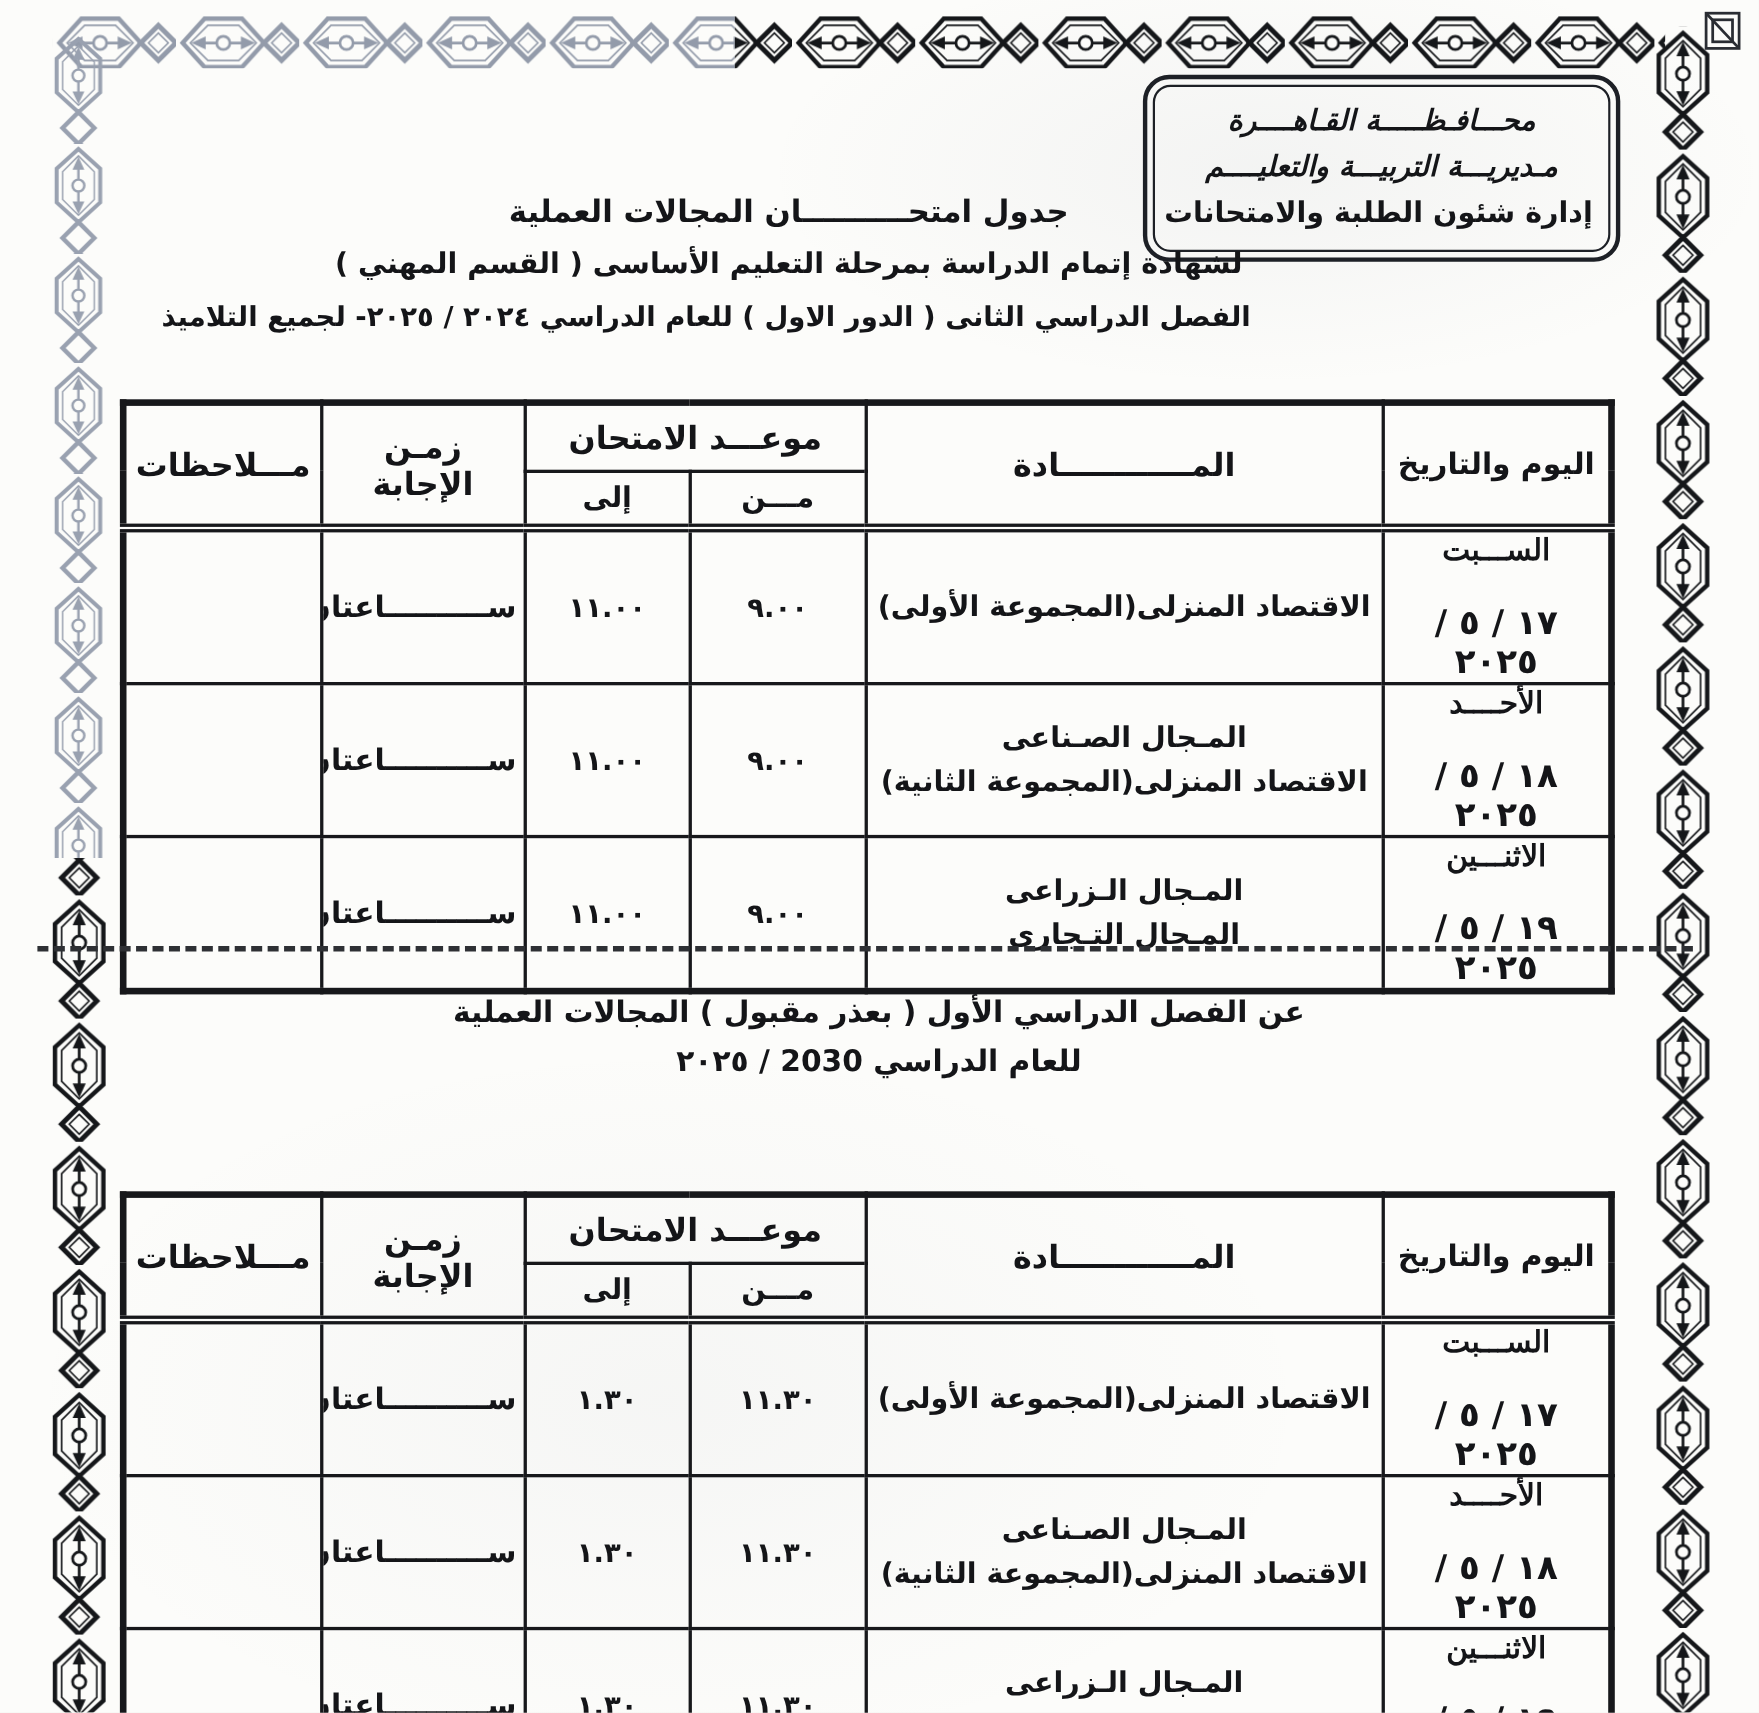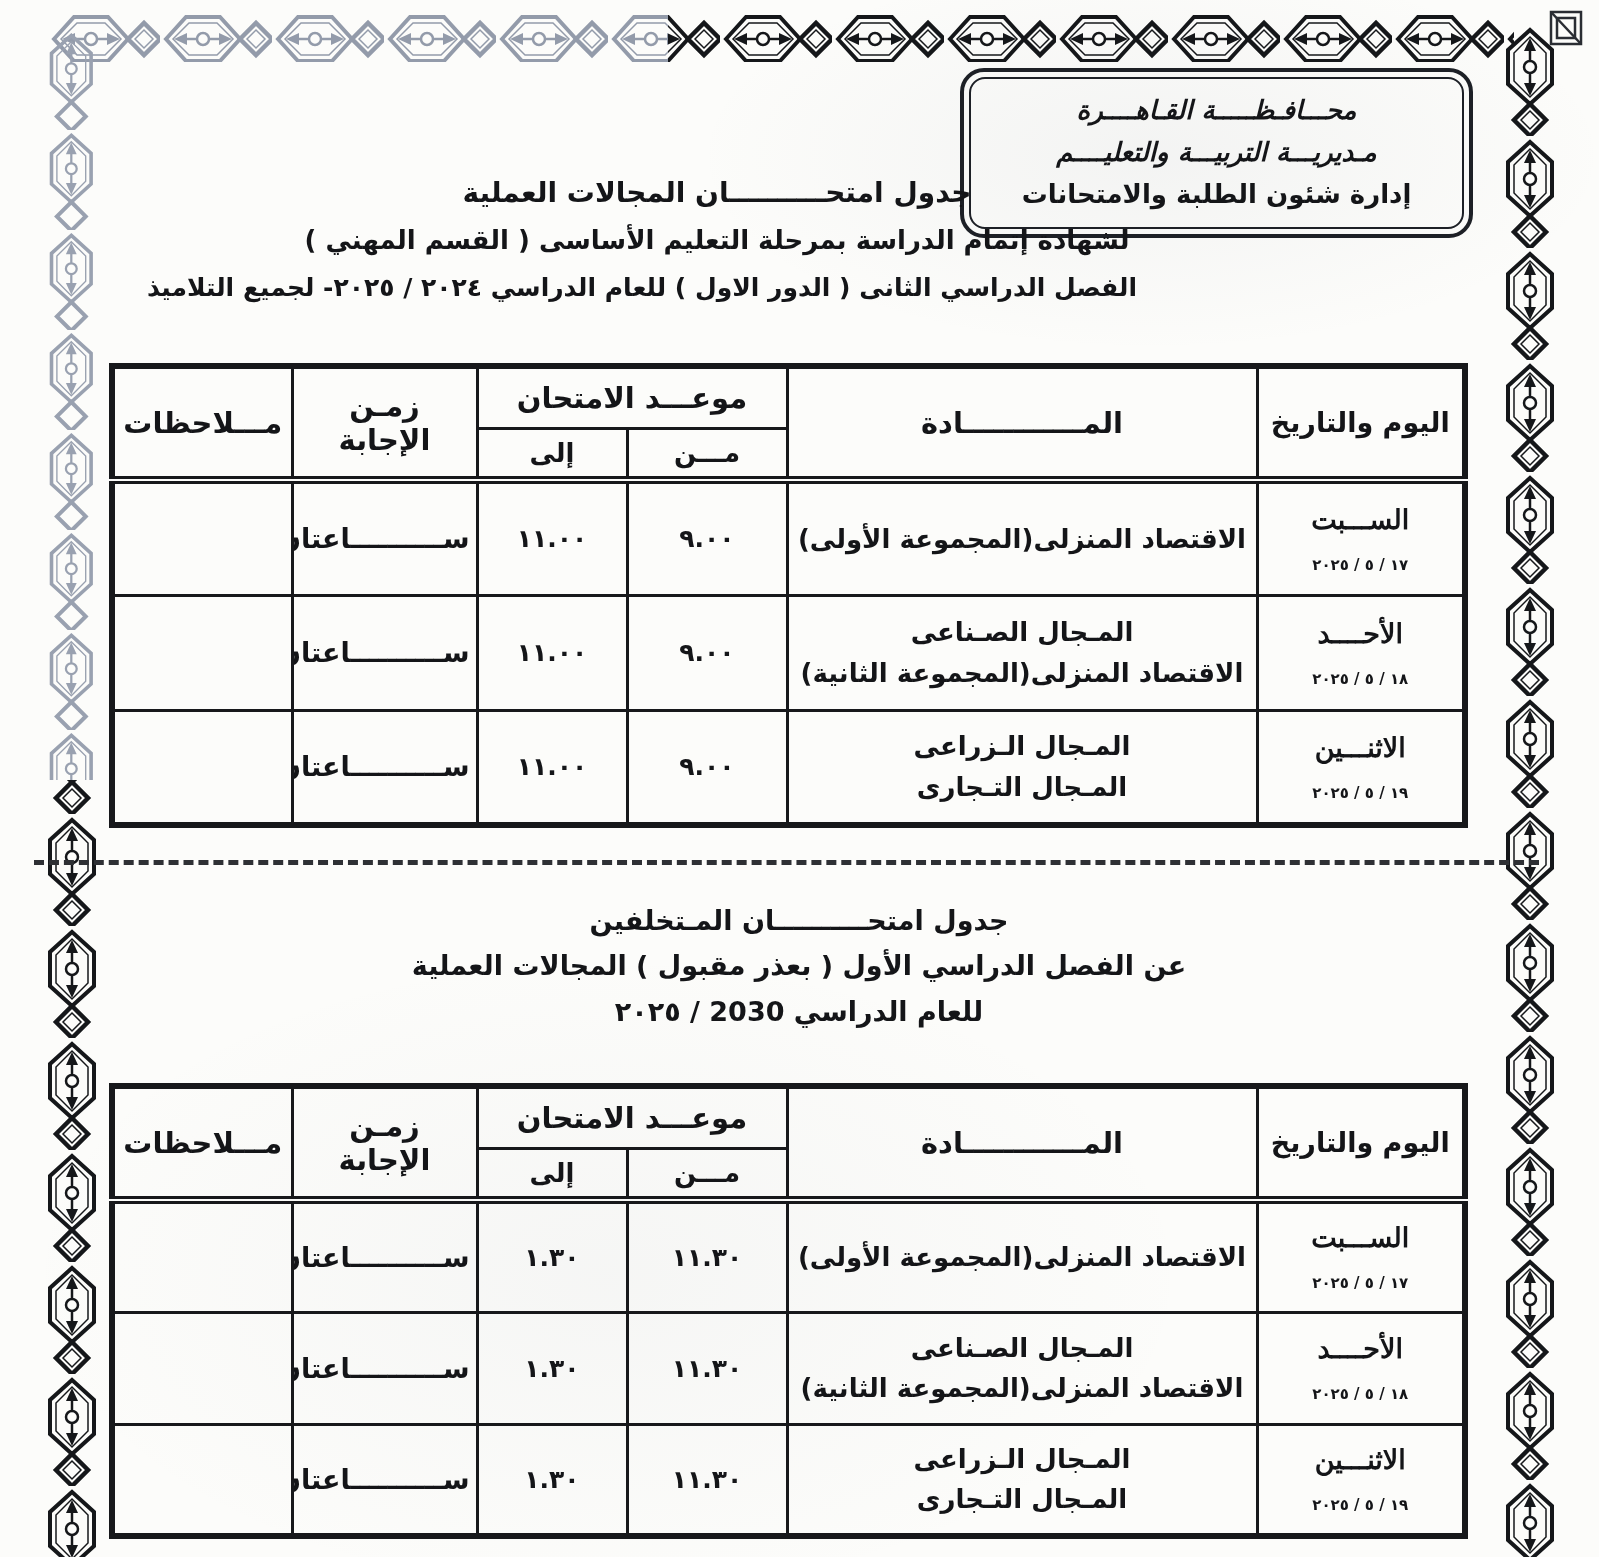--- a/index.html
+++ b/index.html
@@ -27,21 +27,21 @@
   #right-ornament { top: 24px; right: 22px; width: 82px;   height: 1533px; }
   #left-ornament  { top: 30px; left: 38px;  width: 68px;   height: 1527px; }
   #corner-mark    { top: 8px;  right: 14px; width: 38px;   height: 40px; }
 
   
   .logo-wrap { position: absolute; top: 50px; left: 130px; width: 225px; text-align: center; }
   .logo-caption-ar { font-size: 13px; color: #6b7280; letter-spacing: 1px; margin-top: 2px; }
   .logo-caption-en { font-size: 9px;  color: #7b8290; direction: ltr; }
 
   .org-box {
-    position: absolute; top: 68px; right: 126px; width: 513px;
+    position: absolute; top: 68px; right: 126px; width: 434px;
     border: 4px solid #1d2026; border-radius: 24px; padding: 5px;
   }
   .org-box-inner {
     border: 2px solid #1d2026; border-radius: 16px;
     padding: 10px 14px 12px; text-align: center;
   }
   .org-line { font-size: 26px; line-height: 1.62; white-space: nowrap; }
   .org-line.calligraphic { font-style: italic; }
 
   .title-block { position: absolute; text-align: center; }
@@ -76,21 +76,21 @@
   .sched-table thead th { font-size: 29px; }
   .sched-table thead th.day-h { font-size: 27px; }
   .sched-table thead th.sub-h { font-size: 26px; }
   .sched-table tr.hrow1 { height: 62px; }
   .sched-table tr.hrow2 { height: 52px; }
   #table1 tbody tr { height: 115px; }
   #table2 tbody tr { height: 112px; }
   .sched-table tbody tr:first-child > td { border-top: 8px double #17181b; }
 
   .day-name  { font-size: 27px; font-family: Liberation Serif, serif; }
-  .day-date  { font-size: 15px; margin-top: 20px; letter-spacing: 1px; }
+  .day-date  { font-size: 31px; margin-top: 32px; letter-spacing: 1px; }
   .subj      { font-size: 26px; line-height: 1.55; white-space: nowrap; }
   .time-val  { font-size: 25px; letter-spacing: 1px; }
   .dur-val   { font-size: 27px; }
 </style>
 </head>
 <body>
 
 <div class="page">
 
   <svg id="top-ornament" class="ornament" viewBox="0 0 1466 58" preserveAspectRatio="none">
@@ -259,21 +259,20 @@
         <td class="time-val">١١.٠٠</td>
         <td class="dur-val">ســــــــــاعتان</td>
         <td></td>
       </tr>
     </tbody>
   </table>
 
   <div id="section-divider"></div>
 
   <div id="section2-titles" class="title-block">
-    <div>جدول امتحــــــــــان المـتخلفين</div>
     <div>عن الفصل الدراسي الأول ( بعذر مقبول ) المجالات العملية</div>
     <div>للعام الدراسي 2030 / ٢٠٢٥</div>
   </div>
 
   <table id="table2" class="sched-table">
     <colgroup>
       <col style="width:208px">
         <col style="width:470px">
         <col style="width:160px">
       <col style="width:150px">

